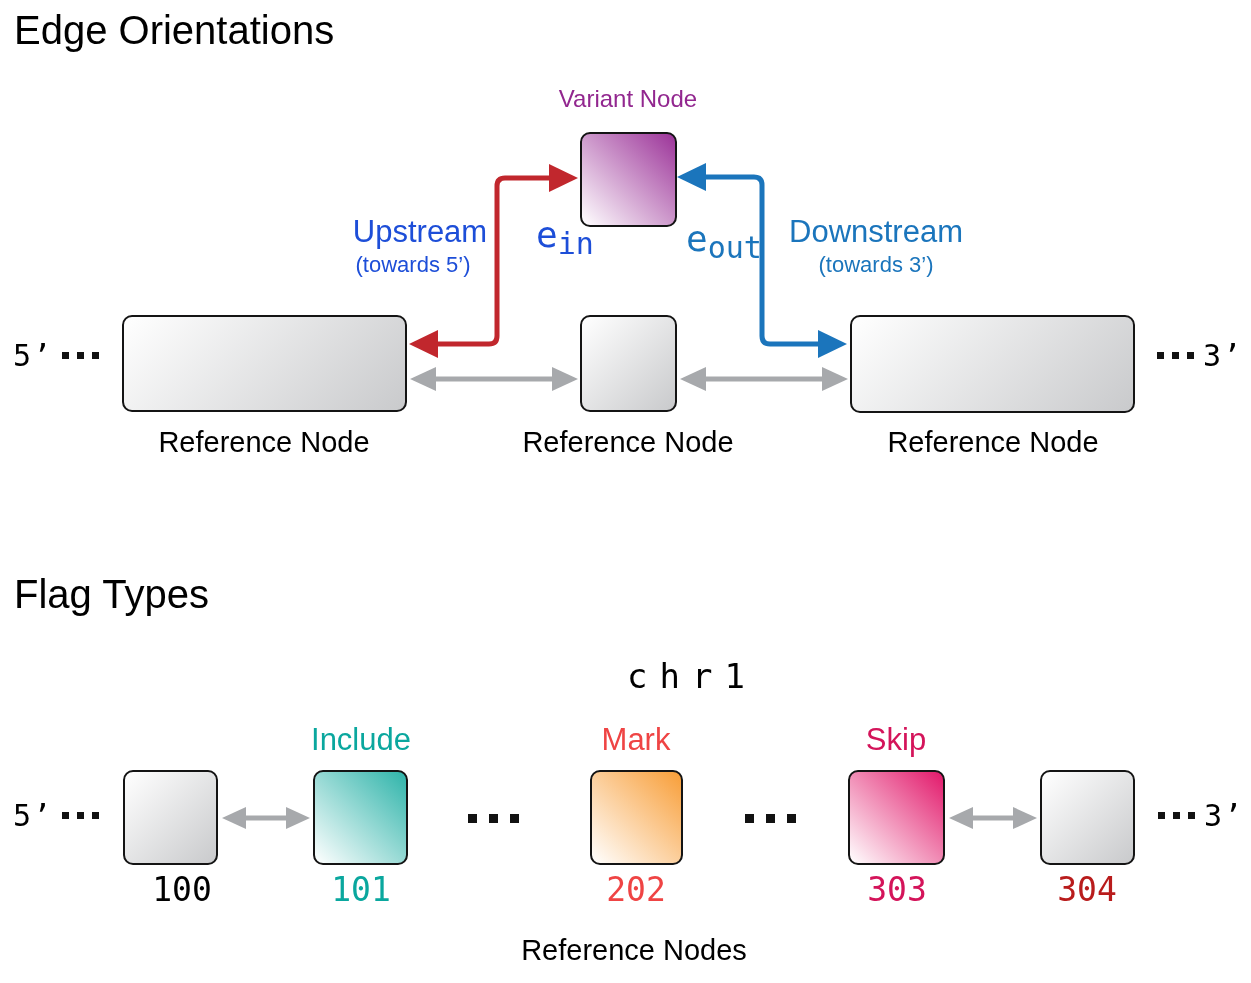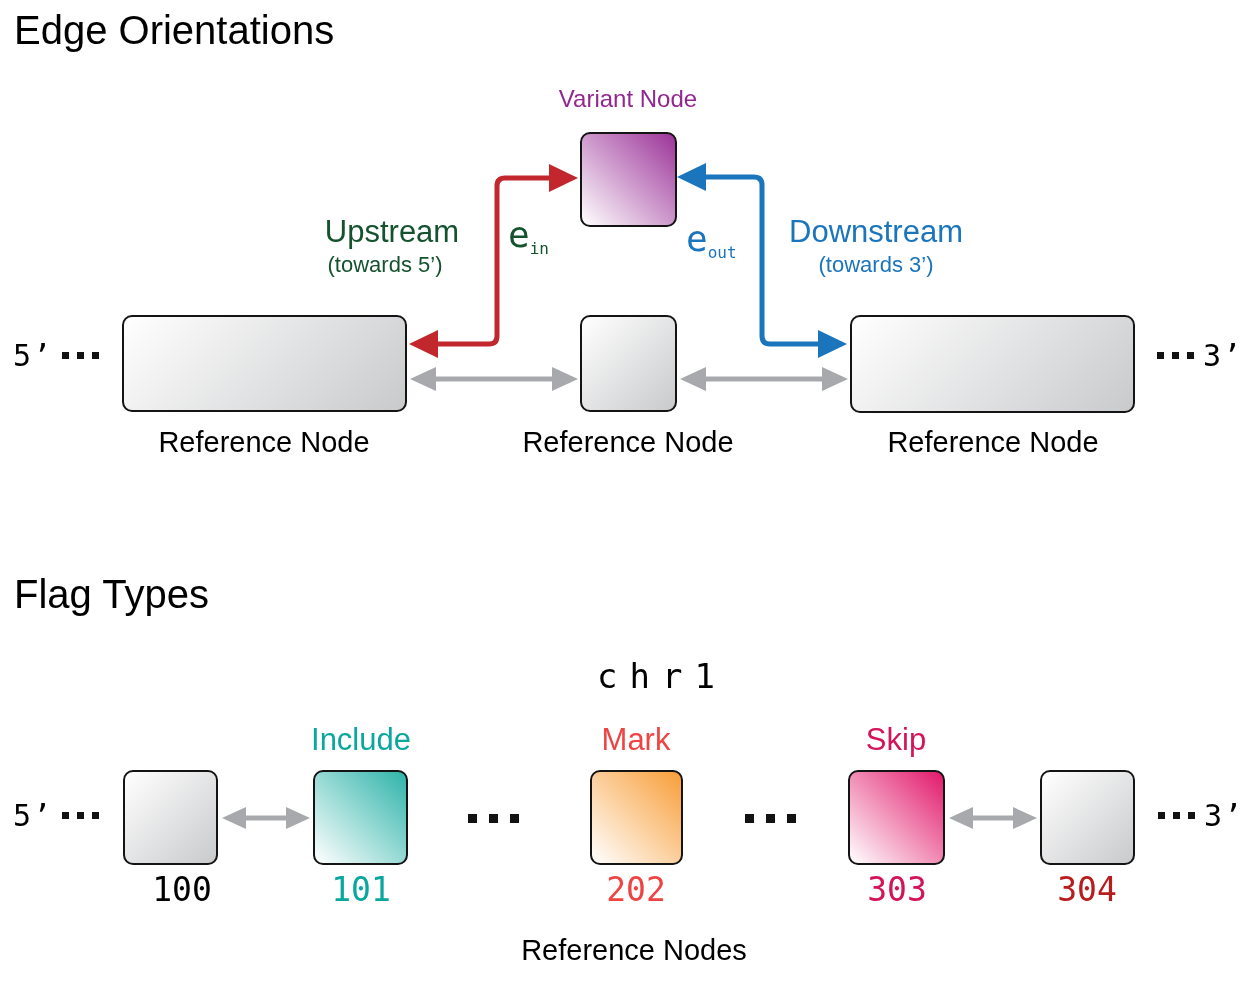--- a/index.html
+++ b/index.html
@@ -20,29 +20,29 @@
   .grad-purple {background:linear-gradient(45deg,#ffffff 0%,#9c3499 100%);}
   .grad-teal   {background:linear-gradient(45deg,#ffffff 0%,#2fb4aa 100%);}
   .grad-orange {background:linear-gradient(45deg,#ffffff 0%,#f89e38 100%);}
   .grad-pink   {background:linear-gradient(45deg,#ffffff 0%,#e2196b 100%);}
 
   .node-caption{font-size:29px;color:#000;}
   .variant-caption{font-size:24px;color:#92278f;}
 
   .dir-label{font-size:31px;}
   .dir-sub{font-size:22px;}
-  .red{color:#14532d;}
+  .red{color:#1d4ed8;margin-left:28px;}
   .blue{color:#1b75bc;}
   .teal{color:#0aa79e;}
   .orange{color:#ef4444;}
   .pink{color:#d4145a;}
 
   .mono{font-family:"DejaVu Sans Mono",monospace;}
   .edge-label{font-size:36px;}
-  .edge-label .e-sub{font-size:16px;vertical-align:-7px;}
+  .edge-label .e-sub{font-size:30px;vertical-align:-7px;}
 
   .prime{display:inline-flex;align-items:center;font-size:30px;}
   .prime .txt{letter-spacing:2px;}
   .dots{display:inline-flex;align-items:center;gap:8px;margin:0 9px;}
   .dots i{display:block;width:7px;height:7px;background:#121212;}
   .dots-big{display:inline-flex;align-items:center;gap:12px;}
   .dots-big i{display:block;width:9px;height:9px;background:#121212;}
 
   .chr-label{font-size:34px;letter-spacing:12px;color:#000;}
   .flag-label{font-size:31px;}
@@ -129,21 +129,21 @@
       </span>
     <span class="txt">3’</span>
   </div>
 
   <div class="abs ctr node-caption" style="left:264px;top:426px;">Reference Node</div>
   <div class="abs ctr node-caption" style="left:628px;top:426px;">Reference Node</div>
   <div class="abs ctr node-caption" style="left:993px;top:426px;">Reference Node</div>
 
   <div class="abs section-title" style="left:14px;top:572px;">Flag Types</div>
 
-  <div class="abs mono chr-label" style="left:597px;top:656px;">chr1</div>
+  <div class="abs mono chr-label" style="left:627px;top:656px;">chr1</div>
 
   <div class="abs ctr flag-label teal" style="left:361px;top:722px;">Include</div>
   <div class="abs ctr flag-label orange" style="left:636px;top:722px;">Mark</div>
   <div class="abs ctr flag-label pink" style="left:896px;top:722px;">Skip</div>
 
   <div class="node grad-gray" style="left:123px;top:770px;width:95px;height:95px;"></div>
   <div class="node grad-teal" style="left:313px;top:770px;width:95px;height:95px;"></div>
   <div class="node grad-orange" style="left:590px;top:770px;width:93px;height:95px;"></div>
   <div class="node grad-pink" style="left:848px;top:770px;width:97px;height:95px;"></div>
   <div class="node grad-gray" style="left:1040px;top:770px;width:95px;height:95px;"></div>

